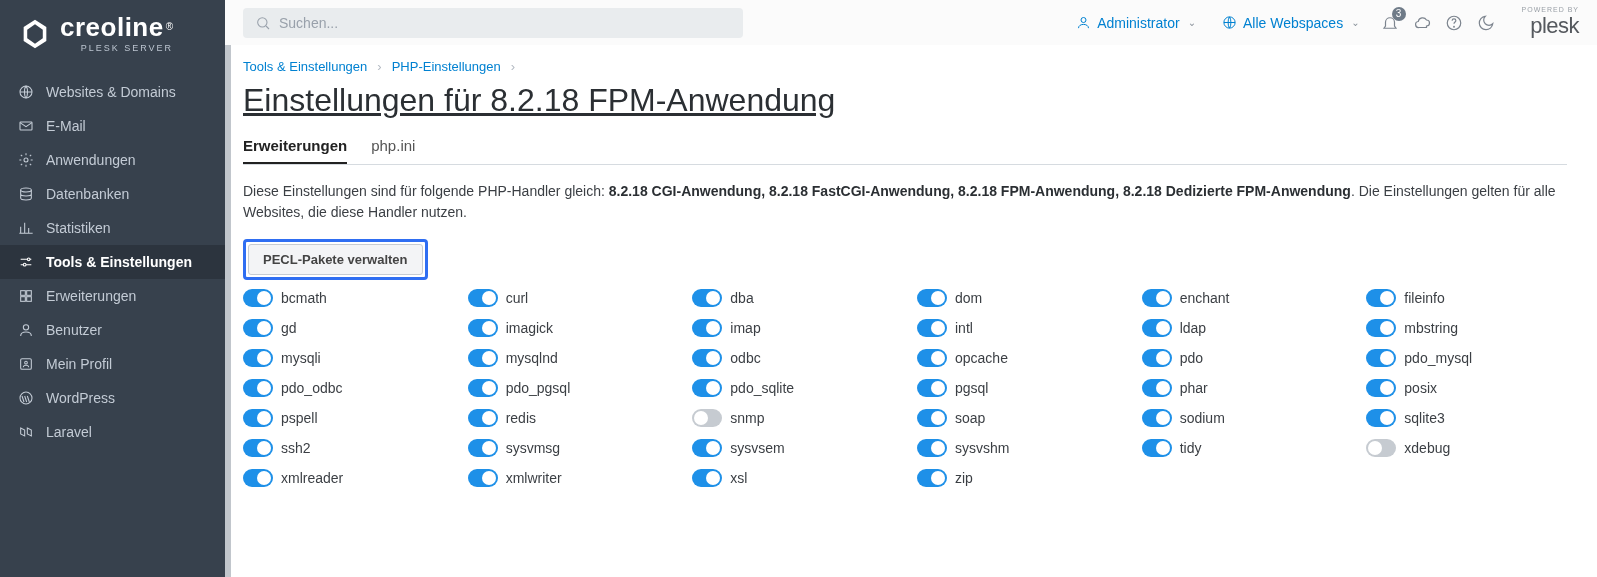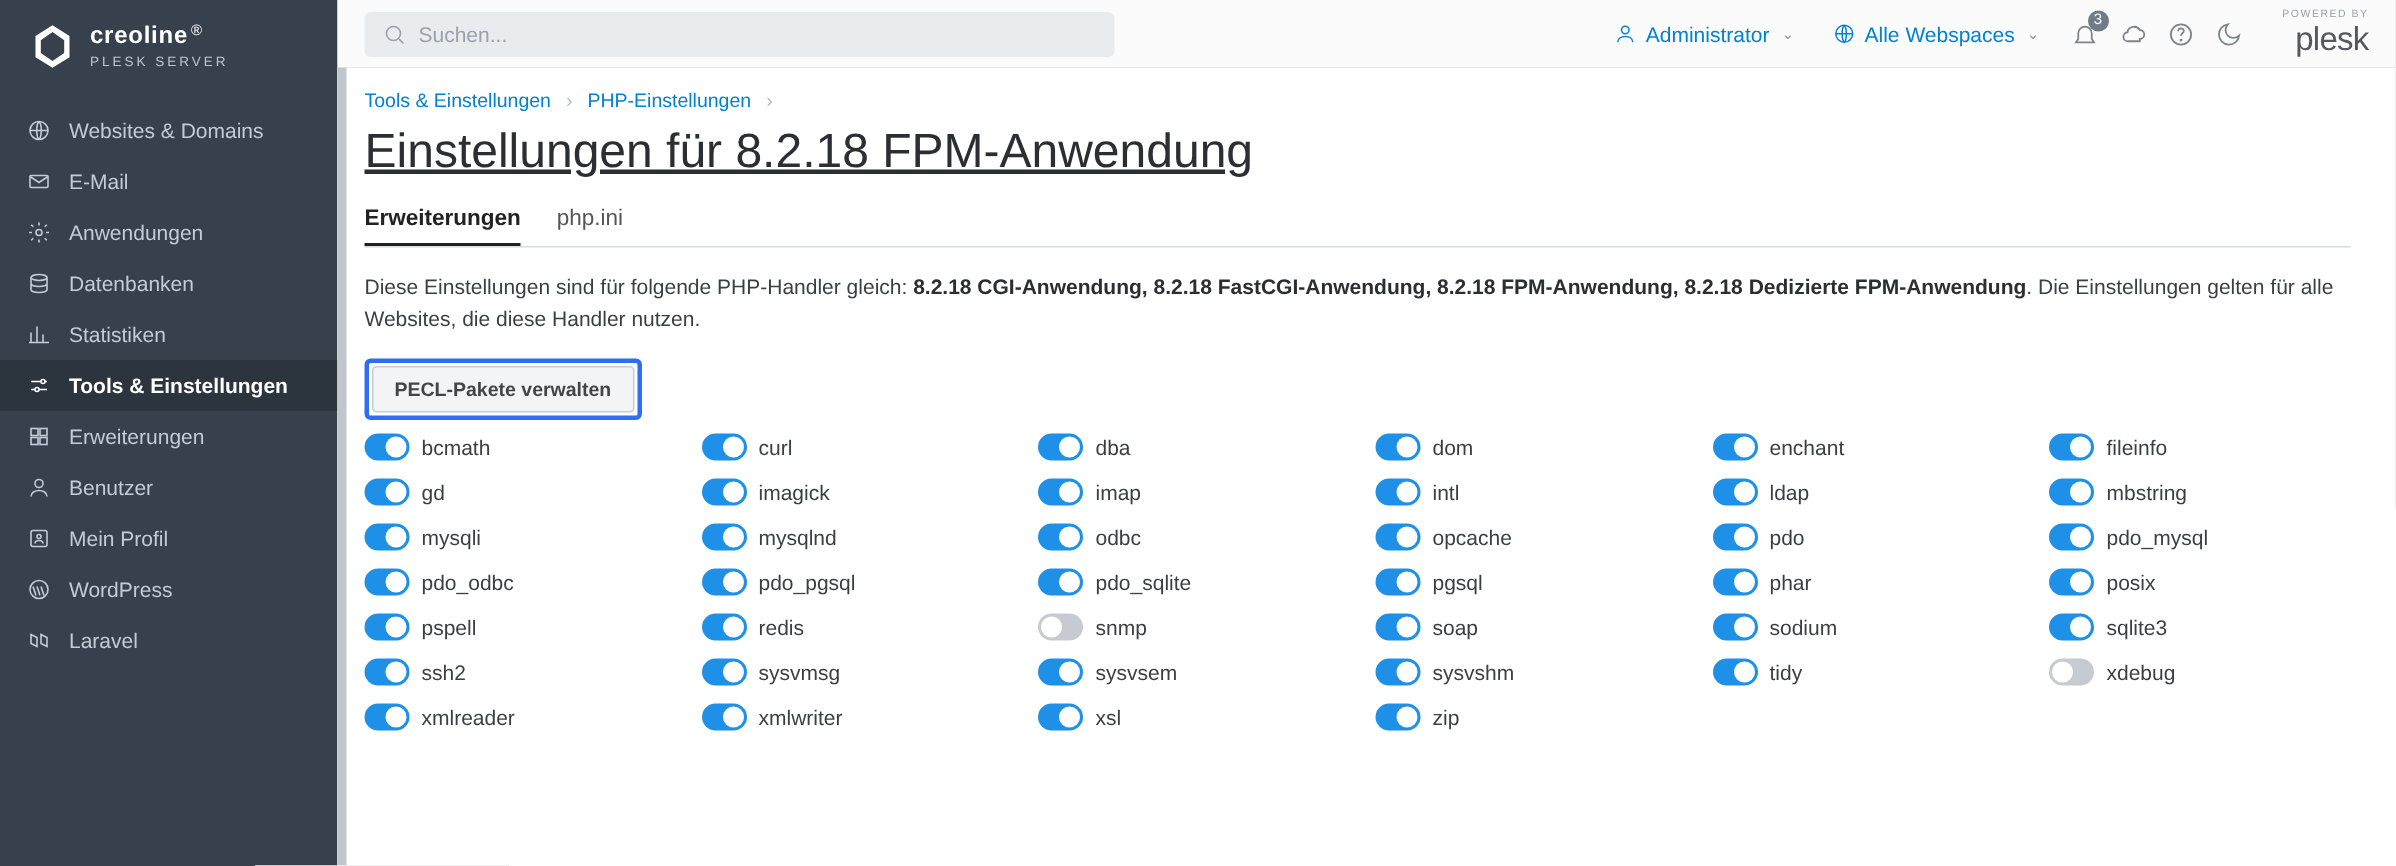--- a/index.html
+++ b/index.html
@@ -4,30 +4,30 @@
 <style>
 * { margin: 0; padding: 0; box-sizing: border-box; }
 body { font-family: -apple-system, BlinkMacSystemFont, "Segoe UI", Helvetica, Arial, sans-serif; font-size: 14px; color: #333; background: #fff; }
 .app { display: flex; width: 1597px; height: 577px; overflow: hidden; }
 
 
 .sidebar { width: 225px; background: #37414d; color: #c3cbd5; display: flex; flex-direction: column; flex-shrink: 0; }
 .brand { padding: 14px 18px 22px; color: #fff; display: flex; align-items: center; gap: 8px; }
 .brand-logo { width: 34px; height: 34px; }
 .brand-text { display: flex; flex-direction: column; line-height: 1; }
-.brand-name { font-size: 16px; font-weight: 600; letter-spacing: 0.5px; }
+.brand-name { font-size: 26px; font-weight: 600; letter-spacing: 0.5px; }
 .brand-reg { font-size: 10px; vertical-align: super; margin-left: 2px; }
 .brand-sub { font-size: 9px; letter-spacing: 2px; text-align: right; margin-top: 4px; color: #bcc5d0; }
 .nav { list-style: none; }
 .nav-item { display: flex; align-items: center; gap: 12px; padding: 9px 18px; cursor: pointer; color: #c3cbd5; font-size: 14px; }
 .nav-item.active { background: #2c343e; color: #fff; font-weight: 600; }
 .nav-icon { width: 16px; height: 16px; display: inline-flex; align-items: center; justify-content: center; stroke: currentColor; fill: none; }
 
 
-.main { flex: 1; display: flex; flex-direction: column; min-width: 0; background: #a3a3a3; }
+.main { flex: 1; display: flex; flex-direction: column; min-width: 0; background: #8b5cf6; }
 
 
 .topbar { display: flex; align-items: center; gap: 14px; padding: 6px 18px 6px 0; background: #fbfbfb; }
 .search-wrap { background: #e9ecee; border-radius: 4px; flex: 0 0 500px; margin-left: 18px; display: flex; align-items: center; padding: 7px 12px; gap: 8px; color: #7c848e; }
 .search-input { border: none; outline: none; background: transparent; font-size: 14px; flex: 1; color: #444; }
 .search-input::placeholder { color: #99a1ab; }
 .topbar-spacer { flex: 1; }
 .top-link { display: inline-flex; align-items: center; gap: 6px; color: #0081d1; cursor: pointer; font-size: 14px; padding: 0 6px; }
 .top-icons { display: flex; align-items: center; gap: 12px; color: #7c848e; }
 .top-icon { position: relative; cursor: pointer; width: 20px; height: 20px; display: inline-flex; align-items: center; justify-content: center; }

